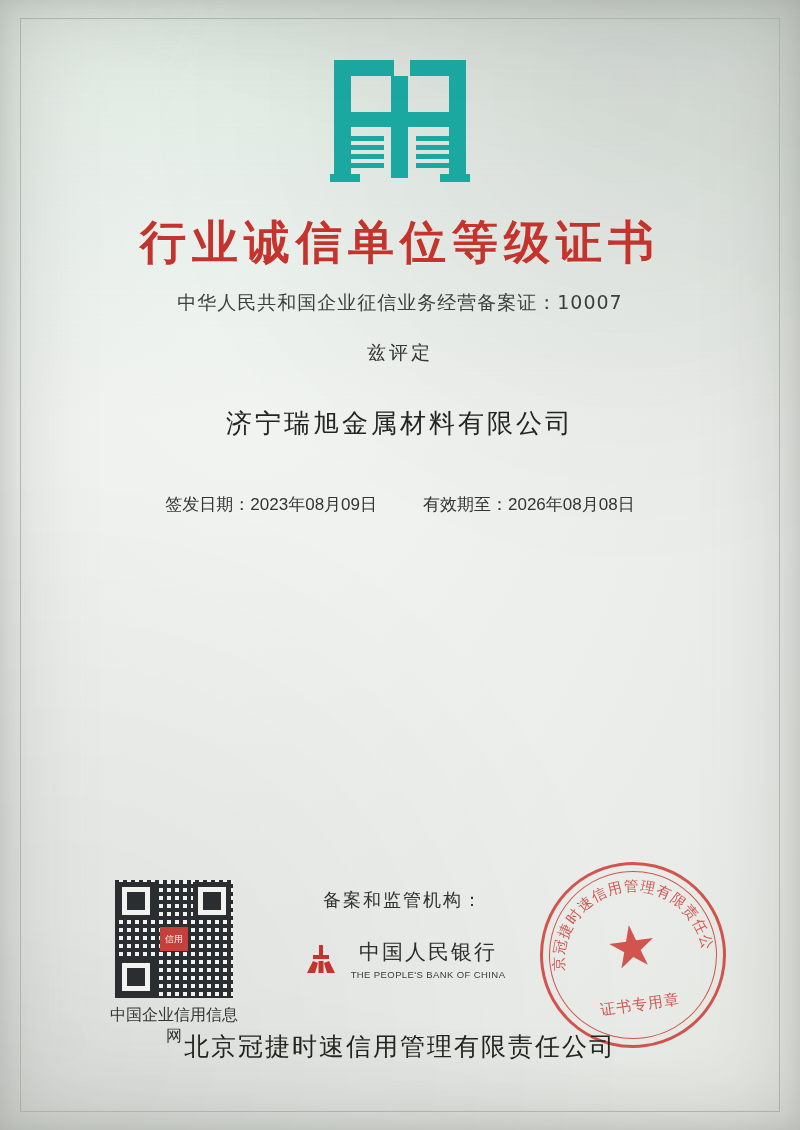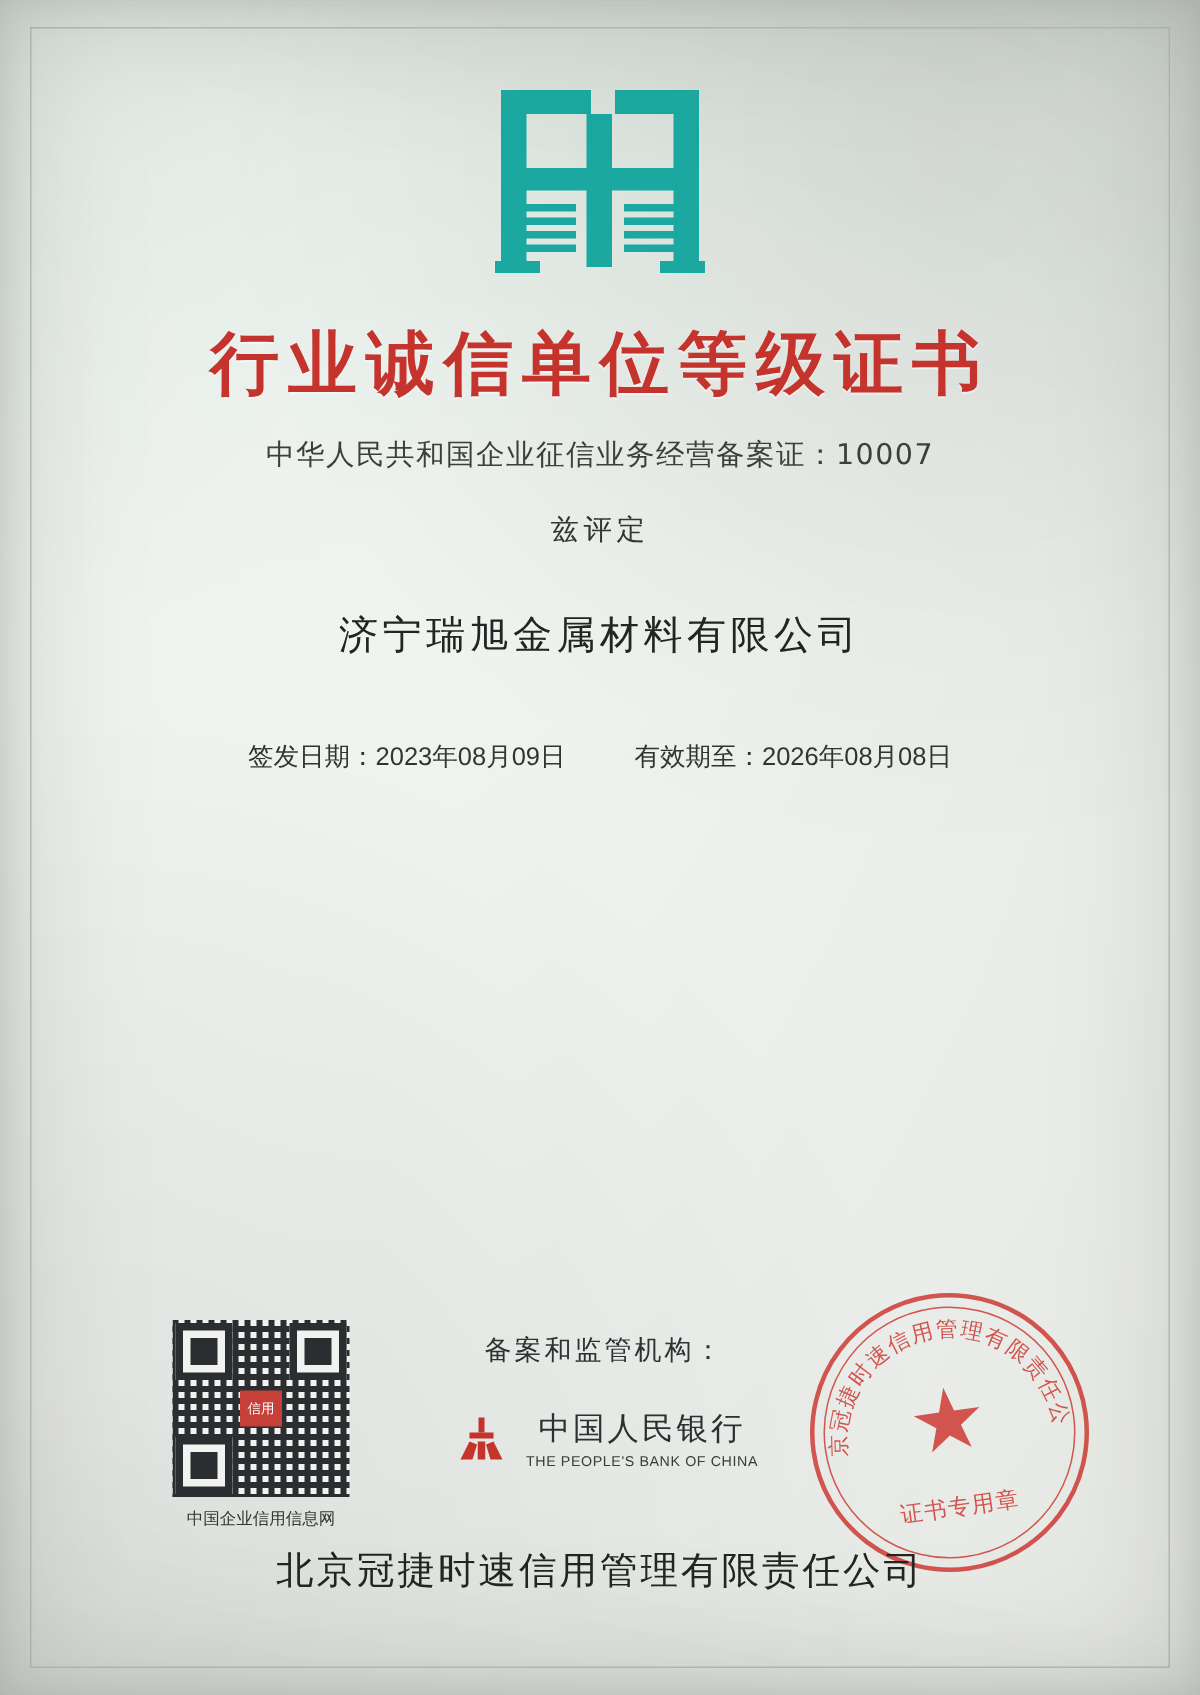--- a/index.html
+++ b/index.html
@@ -201,21 +201,21 @@
     font-size: 9px;
     line-height: 11px;
     font-family: Liberation Serif, serif;
     display: flex;
     align-items: center;
     justify-content: center;
     text-align: center;
   }
   .qr-caption {
     margin-top: 7px;
-    font-size: 11px;
+    font-size: 16px;
     color: #333633;
     font-family: "DejaVu Sans", "Liberation Sans", sans-serif;
   }
 
   .regulator {
     position: absolute;
     left: 268px;
     top: 26px;
     width: 270px;
     text-align: center;

